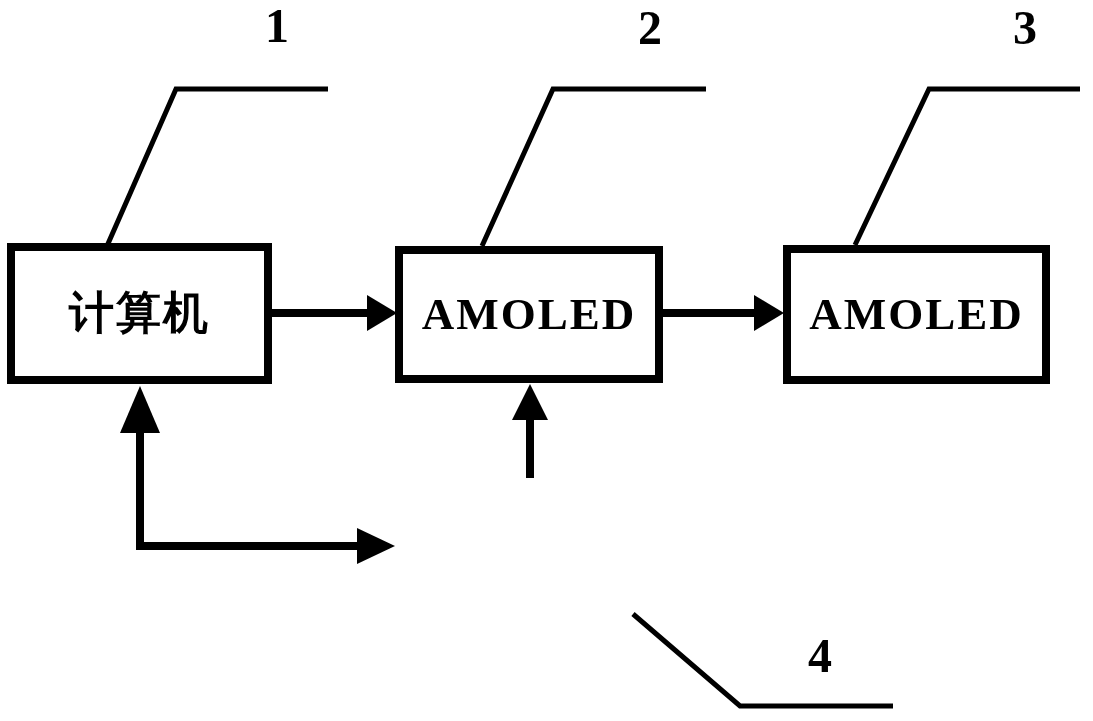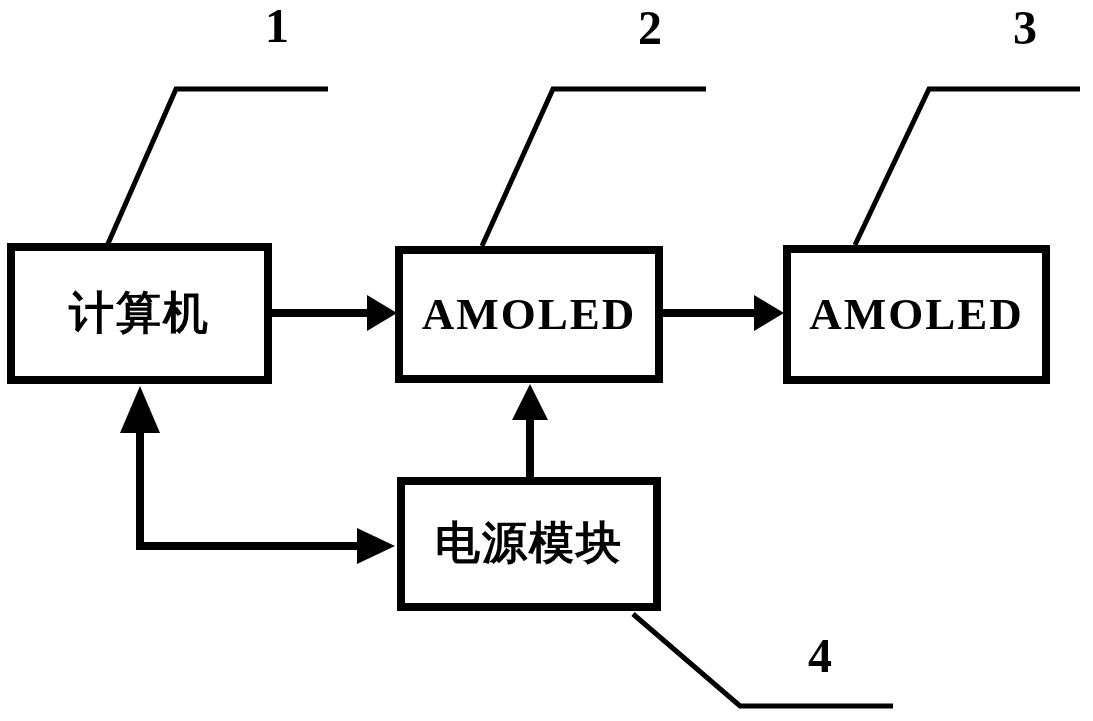--- a/index.html
+++ b/index.html
@@ -97,22 +97,19 @@
   </div>
 
   <div class="block block-driver">
     <span>AMOLED</span>
   </div>
 
   <div class="block block-screen">
     <span>AMOLED</span>
   </div>
 
-  <div class="block block-power">
-    <span>电源模块</span>
-  </div>
 
   <div class="ref-num ref-1">1</div>
   <div class="ref-num ref-2">2</div>
   <div class="ref-num ref-3">3</div>
   <div class="ref-num ref-4">4</div>
 
 </div>
 
 </body></html>

